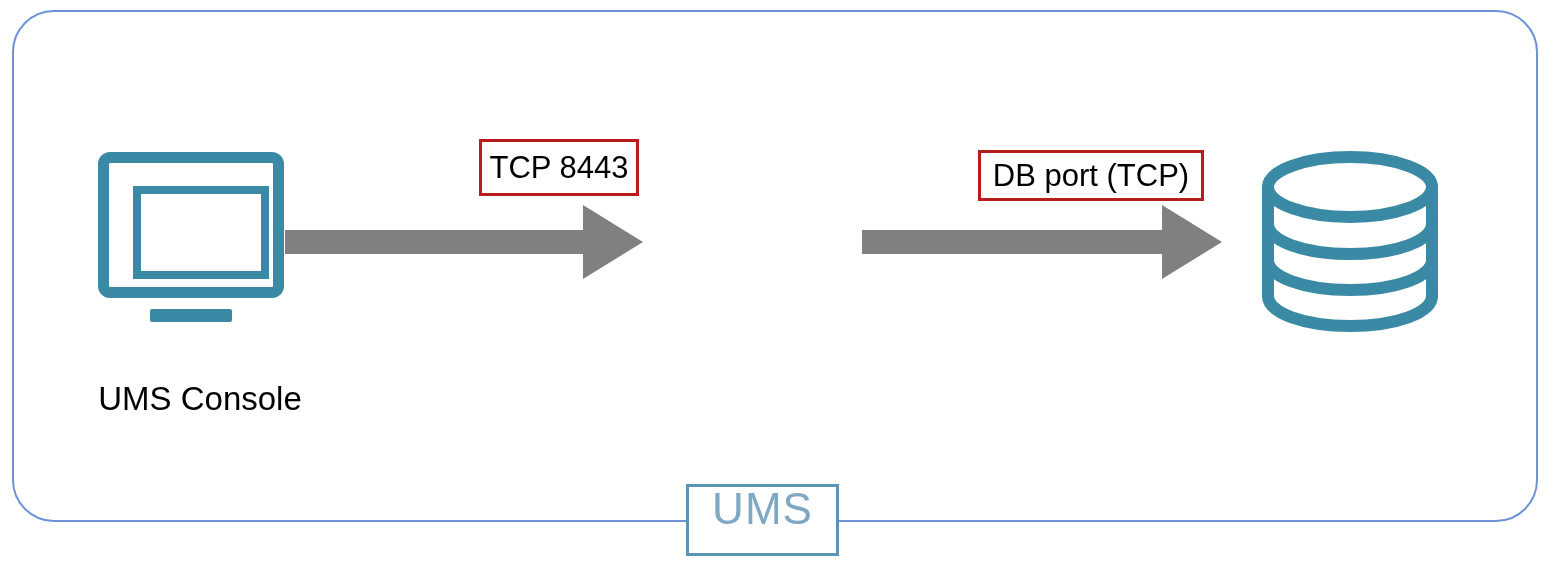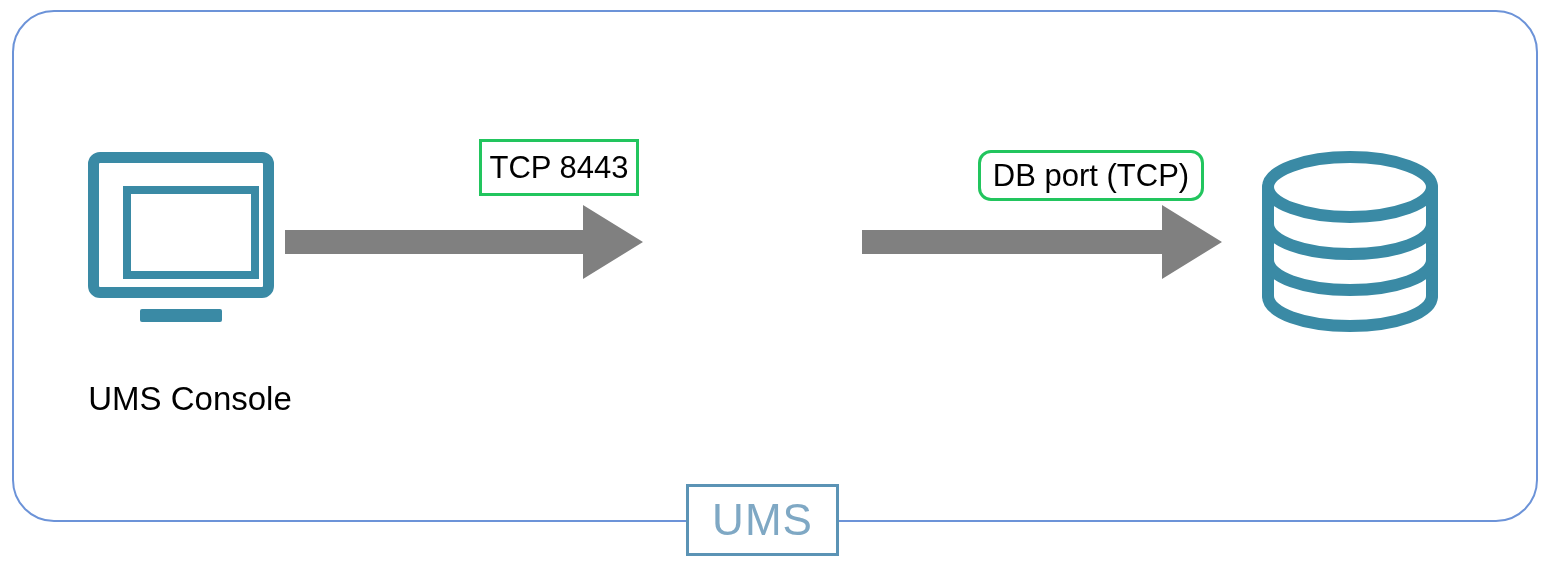--- a/index.html
+++ b/index.html
@@ -40,21 +40,21 @@
     width: 100%;
     text-align: center;
     font-size: 33px;
     color: #000000;
     font-family: "Liberation Sans", sans-serif;
     white-space: nowrap;
     letter-spacing: 0px;
   }
 
   
-  .console-node { left: 30px; top: 140px; width: 320px; height: 290px; }
+  .console-node { left: 40px; top: 140px; width: 320px; height: 290px; }
   .monitor-outer {
     position: absolute;
     left: 58px;
     top: 12px;
     width: 186px;
     height: 146px;
     box-sizing: border-box;
     border: 11px solid #3a8aa5;
     border-radius: 12px;
     background: #ffffff;
@@ -92,46 +92,45 @@
 
   
   .arrow { position: absolute; }
   .arrow-1 { left: 285px; top: 203px; }
   .arrow-2 { left: 862px; top: 203px; }
 
   
   .port-label {
     position: absolute;
     box-sizing: border-box;
-    border: 3px solid #22c55e;
+    border: 3px solid #b91c1c;
     background: #ffffff;
     color: #000000;
     font-size: 31px;
     font-family: "Liberation Sans", sans-serif;
     display: flex;
     align-items: center;
     justify-content: center;
     white-space: nowrap;
     line-height: 1;
   }
   .port-label-1 { left: 479px; top: 139px; width: 160px; height: 57px; }
-  .port-label-2 { left: 978px; top: 150px; width: 226px; height: 51px; border-radius: 13px; }
+  .port-label-2 { left: 978px; top: 150px; width: 226px; height: 51px; }
 
   
   .ums-badge {
     position: absolute;
     left: 686px;
     top: 484px;
     width: 153px;
     height: 72px;
     box-sizing: border-box;
     border: 3px solid #5b93b5;
     background: #ffffff;
     display: flex;
-    align-items: center;
     justify-content: center;
   }
   .ums-badge-text {
     font-size: 44px;
     color: #7fa8c4;
     font-family: "Liberation Sans", sans-serif;
     letter-spacing: 1px;
     line-height: 1;
   }
 </style>

